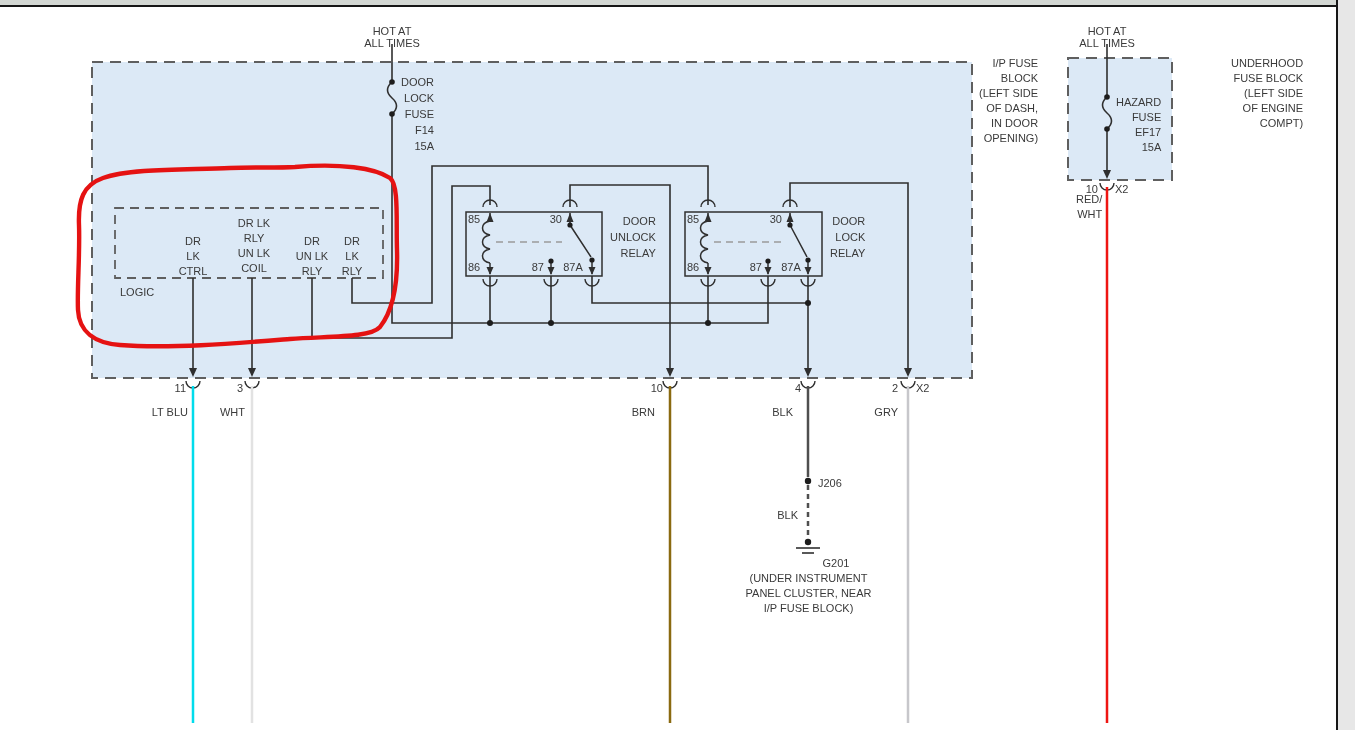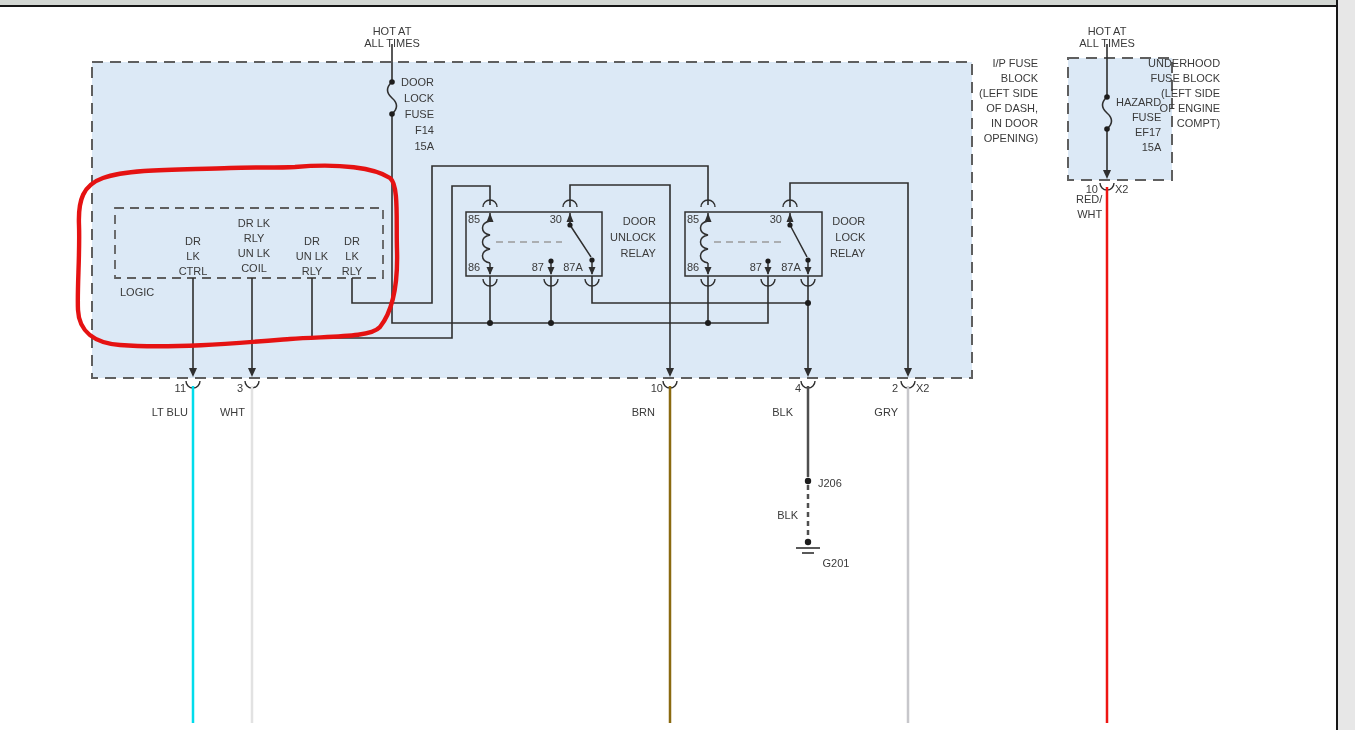--- a/index.html
+++ b/index.html
@@ -202,28 +202,31 @@
 
   <div class="lbl r" style="left:132px;top:405px;width:56px">LT BLU</div>
   <div class="lbl r" style="left:196px;top:405px;width:49px">WHT</div>
   <div class="lbl r" style="left:602px;top:405px;width:53px">BRN</div>
   <div class="lbl r" style="left:740px;top:405px;width:53px">BLK</div>
   <div class="lbl r" style="left:844px;top:405px;width:54px">GRY</div>
 
   <div class="lbl" style="left:818px;top:476px">J206</div>
   <div class="lbl r" style="left:750px;top:508px;width:48px">BLK</div>
   <div class="lbl c" style="left:806px;top:556px;width:60px">G201</div>
+  <div class="lbl c" style="left:698px;top:571px;width:221px">(UNDER INSTRUMENT
+PANEL CLUSTER, NEAR
+I/P FUSE BLOCK)</div>
 
   <div class="lbl c lh13" style="left:1067px;top:25px;width:80px">HOT AT
 ALL TIMES</div>
   <div class="lbl" style="left:1116px;top:95px">HAZARD
 FUSE
 EF17
 15A</div>
-  <div class="lbl" style="left:1148px;top:56px">UNDERHOOD
+  <div class="lbl" style="left:1231px;top:56px">UNDERHOOD
 FUSE BLOCK
 (LEFT SIDE
 OF ENGINE
 COMPT)</div>
   <div class="lbl r" style="left:1072px;top:182px;width:26px">10</div>
   <div class="lbl ul" style="left:1115px;top:182px">X2</div>
   <div class="lbl" style="left:1076px;top:192px">RED/
 WHT</div>
 
   <div class="frame-top"></div>

